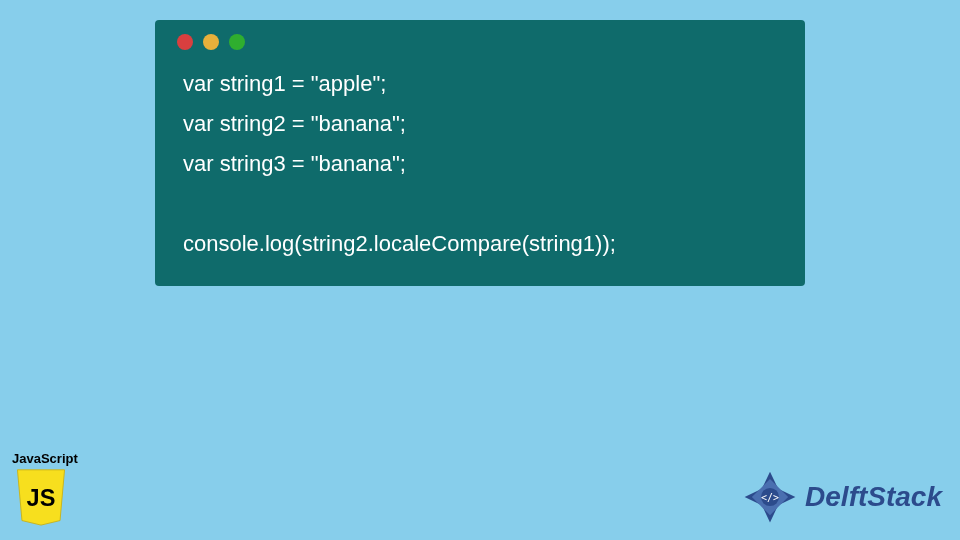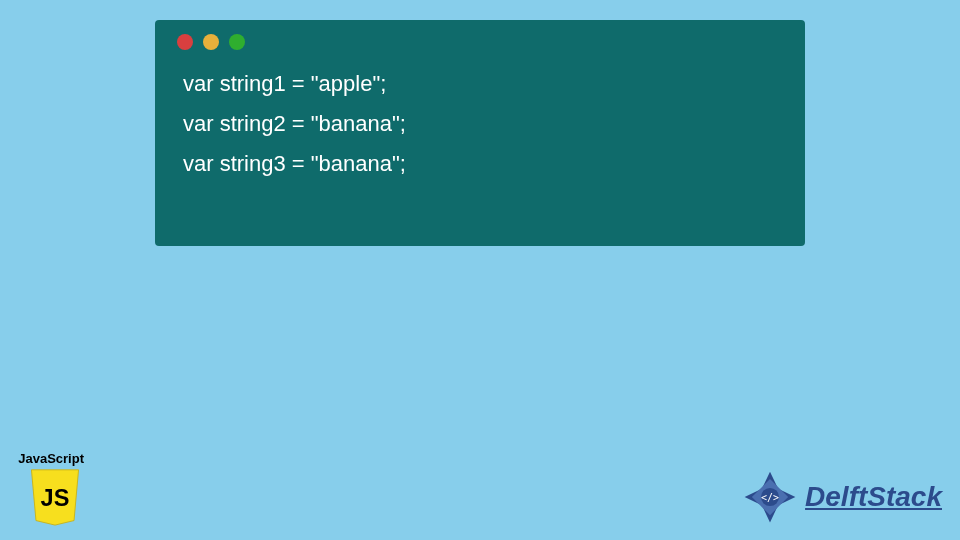--- a/index.html
+++ b/index.html
@@ -40,24 +40,24 @@
   .code-line {
     font-family: Arial, Helvetica, sans-serif;
     font-size: 22px;
     line-height: 40px;
     color: #ffffff;
     white-space: pre;
   }
   .code-line.blank { height: 40px; }
   .js-badge {
     position: absolute;
-    left: 6px;
+    left: 12px;
     bottom: 10px;
     width: 78px;
-    text-align: right;
+    text-align: left;
   }
   .js-badge .label {
     font-size: 13px;
     font-weight: bold;
     color: #000;
     margin-bottom: 2px;
   }
   .js-logo {
     width: 58px;
     height: 58px;
@@ -69,41 +69,41 @@
     bottom: 14px;
     display: flex;
     align-items: center;
     gap: 6px;
   }
   .brand-text {
     font-size: 28px;
     color: #2c4b8c;
     font-style: italic;
     font-weight: 600;
-    text-decoration: underline;
   }
   .brand-icon {
     width: 58px;
     height: 58px;
   }
 </style>
 </head>
 <body>
 
 <div class="code-window">
   <div class="titlebar">
     <div class="dot red"></div>
     <div class="dot yellow"></div>
     <div class="dot green"></div>
   </div>
   <div class="code-body">
     <div class="code-line">var string1 = "apple";</div>
     <div class="code-line">var string2 = "banana";</div>
     <div class="code-line">var string3 = "banana";</div>
     <div class="code-line blank"></div>
+    <div class="code-line">console.log(string2.localeCompare(string1));</div>
   </div>
 </div>
 
 <div class="js-badge">
   <div class="label">JavaScript</div>
   <svg class="js-logo" viewBox="0 0 64 64">
     <polygon points="6,2 58,2 53,58 32,63 11,58" fill="#f7df1e" stroke="#c9b217" stroke-width="1"></polygon>
     <text x="32" y="42" text-anchor="middle" font-family="Arial" font-weight="bold" font-size="26" fill="#000">JS</text>
   </svg>
 </div>

